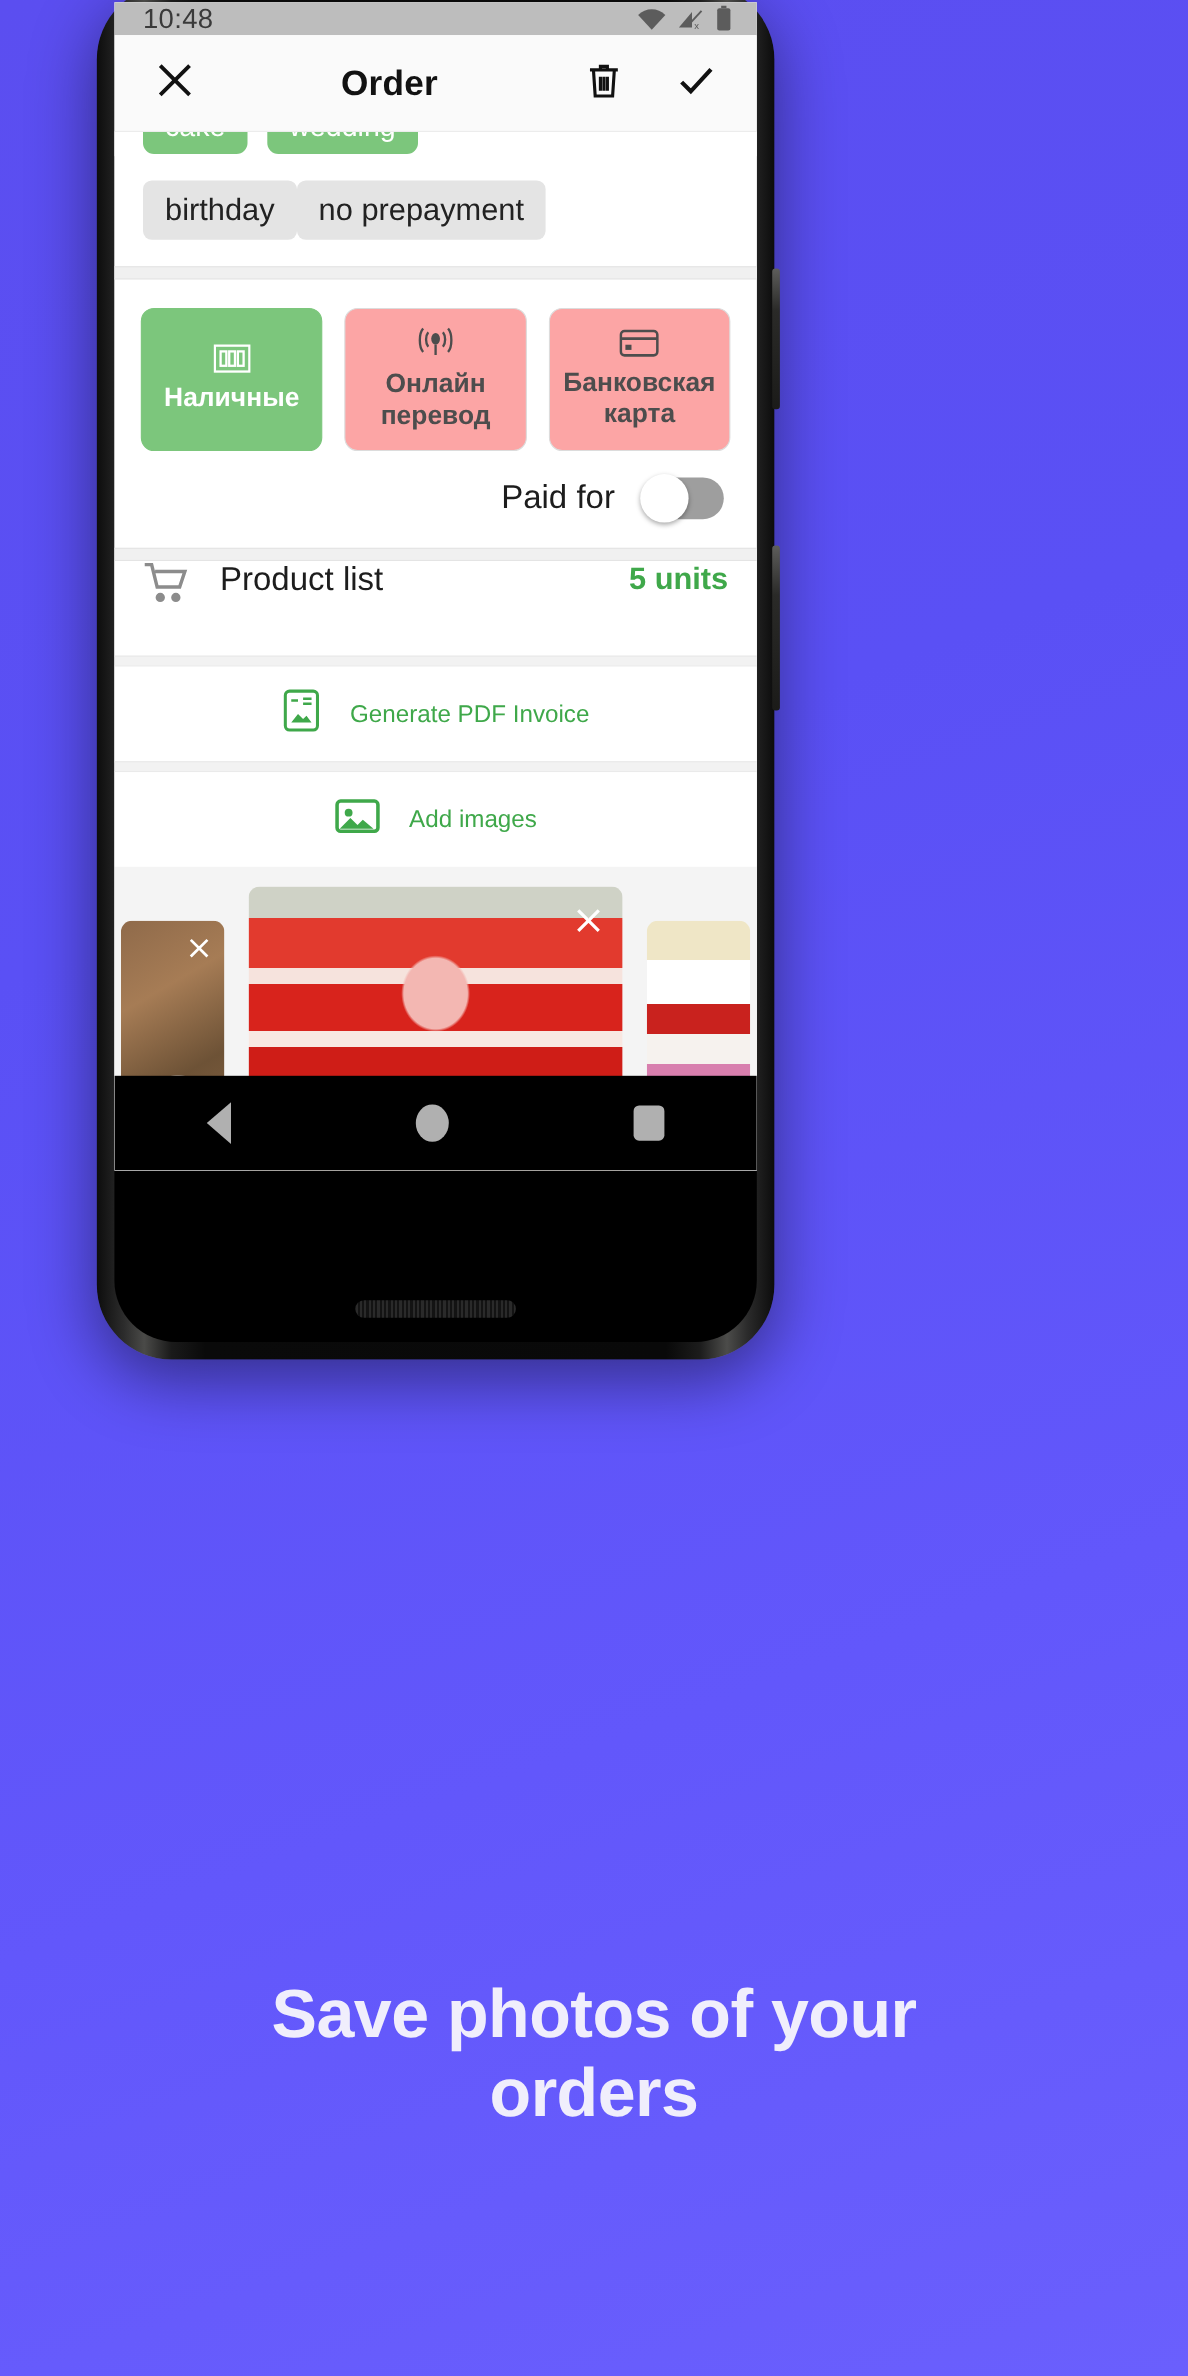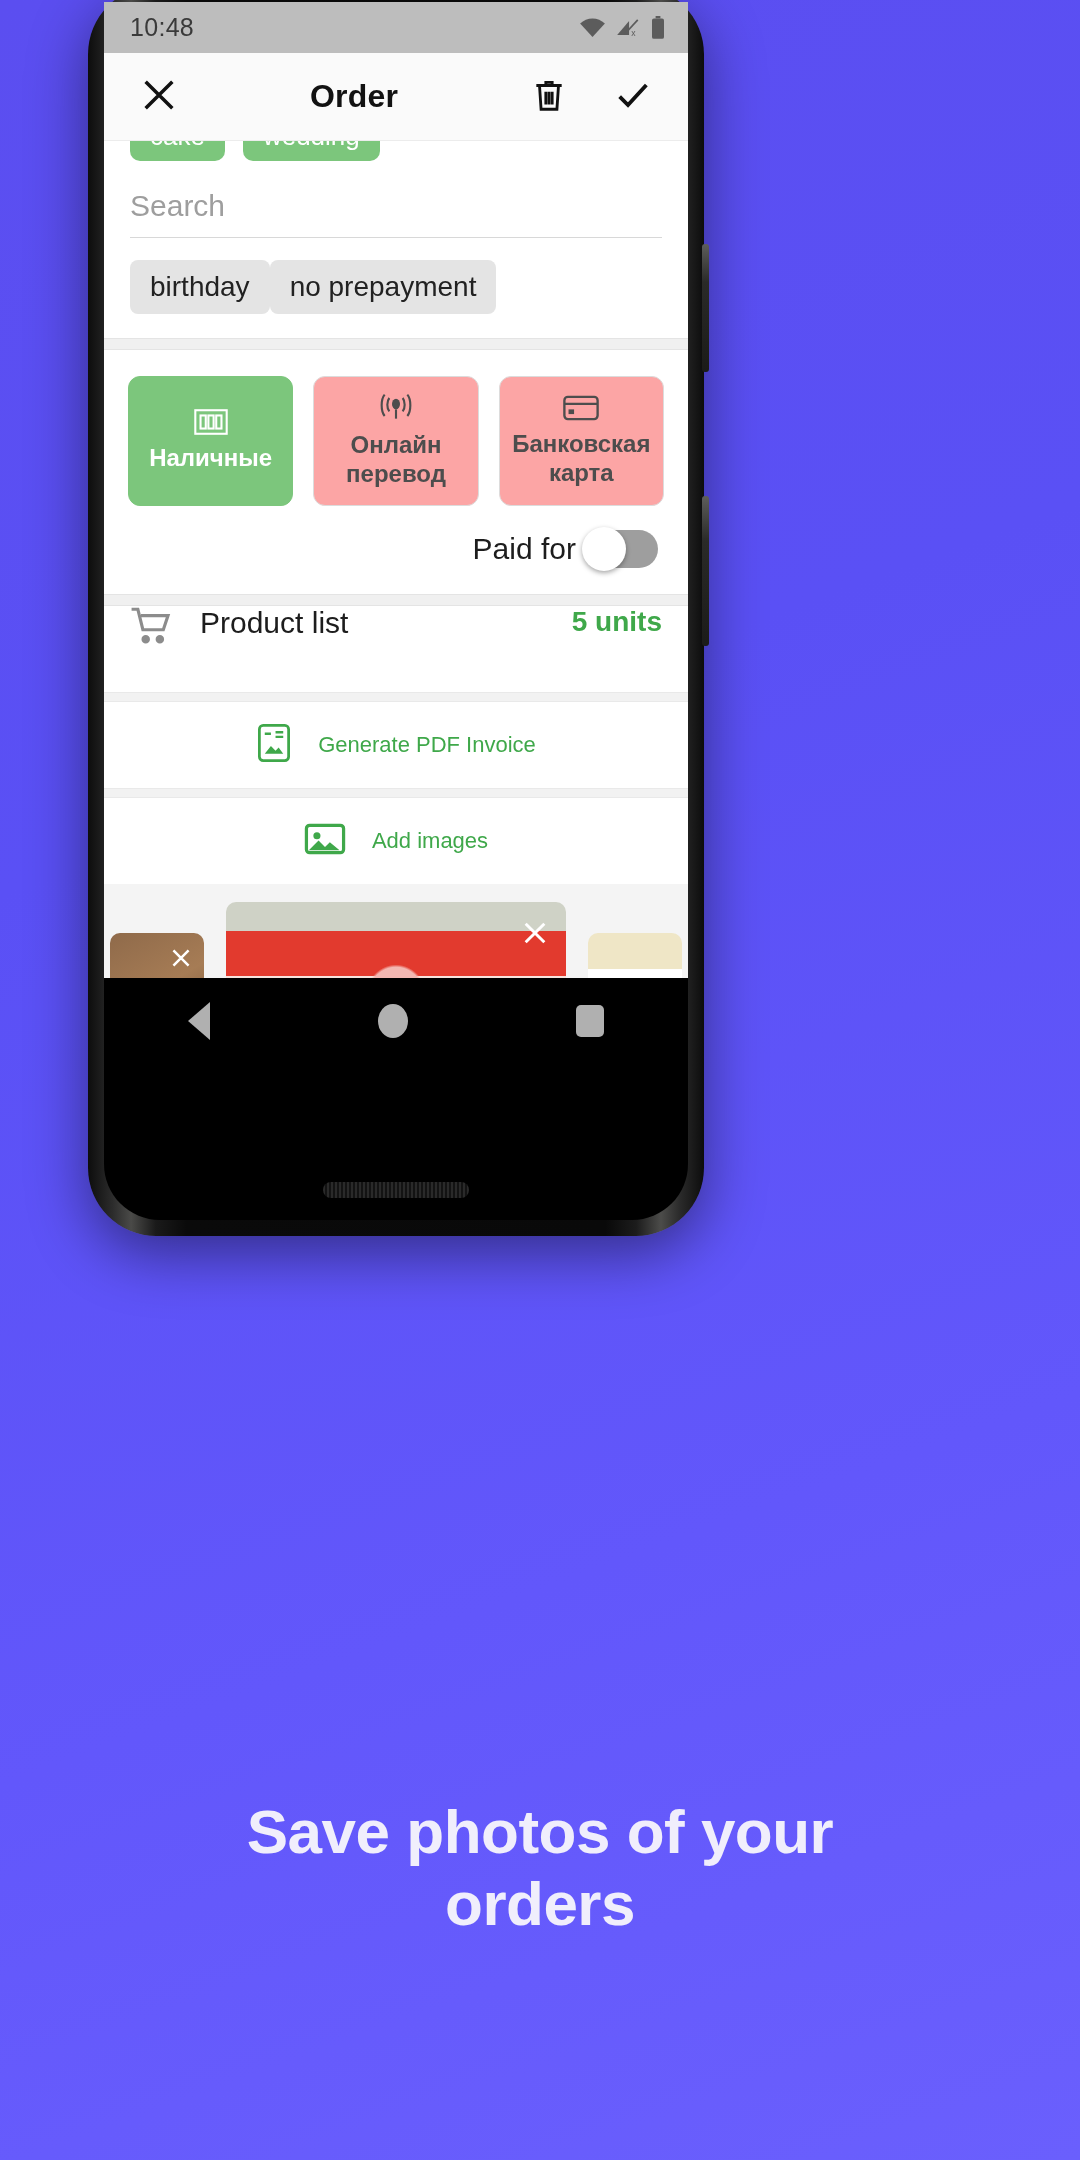--- a/index.html
+++ b/index.html
@@ -28,21 +28,21 @@
   .side-btn.vol{ top:510px; height:150px; }
 
   
   .screen{
     position:absolute; left:104px; top:2px; width:584px; height:1062px;
     background:#fff; overflow:hidden;
   }
 
   
   .statusbar{
-    height:51px; background:#bdbdbd; display:flex; align-items:center;
+    height:30px; background:#bdbdbd; display:flex; align-items:center;
     justify-content:space-between; padding:0 22px 0 26px;
   }
   .status-time{ font-size:25px; color:#3a3a3a; letter-spacing:.3px;}
   .status-icons{ display:flex; align-items:center; gap:9px; }
   .status-icons svg{ display:block; }
 
   
   .appbar{
     height:88px; background:#fafafa; display:flex; align-items:center;
     padding:0 26px; border-bottom:1px solid #ececec;
@@ -88,21 +88,21 @@
     flex:1; height:130px; border-radius:12px; display:flex; flex-direction:column;
     align-items:center; justify-content:center; gap:8px; cursor:pointer;
     border:1px solid #dcdcdc; background:#fca5a5;
   }
   .pay-card.sel{ background:#7cc67c; border-color:#7cc67c; }
   .pay-card .lbl{ font-size:24px; font-weight:bold; color:#4d4d4d; text-align:center; line-height:1.18;}
   .pay-card.sel .lbl{ color:#fff; }
   .pay-card svg{ display:block; }
 
   .paid-row{ display:flex; align-items:center; justify-content:flex-end;
-    gap:8px; padding:14px 30px 26px 26px; }
+    gap:25px; padding:14px 30px 26px 26px; }
   .paid-lbl{ font-size:30px; color:#1d1d1d; }
   .toggle{ width:74px; height:38px; border-radius:19px; background:#9e9e9e;
     position:relative; cursor:pointer; }
   .toggle .knob{ position:absolute; left:-2px; top:-3px; width:44px; height:44px;
     border-radius:50%; background:#fff; box-shadow:0 2px 5px rgba(0,0,0,.35); }
 
   
   .row-item{
     display:flex; gap:26px; padding:0 26px;
     height:86px; background:#fff; cursor:pointer;
@@ -230,23 +230,20 @@
 
   <div class="content">
 
     <div class="chips-clip">
       <div class="row">
         <div class="chip-green">cake</div>
         <div class="chip-green">wedding</div>
       </div>
     </div>
 
-    <div class="search-wrap">
-      <input class="search-input" value="" placeholder="Search" style="">
-    </div>
 
     <div class="tag-row">
       <div class="chip-gray">birthday</div>
       <div class="chip-gray">no prepayment</div>
     </div>
 
     <div class="divider-thick"></div>
 
     <div class="pay-row">
       <div class="pay-card sel">

